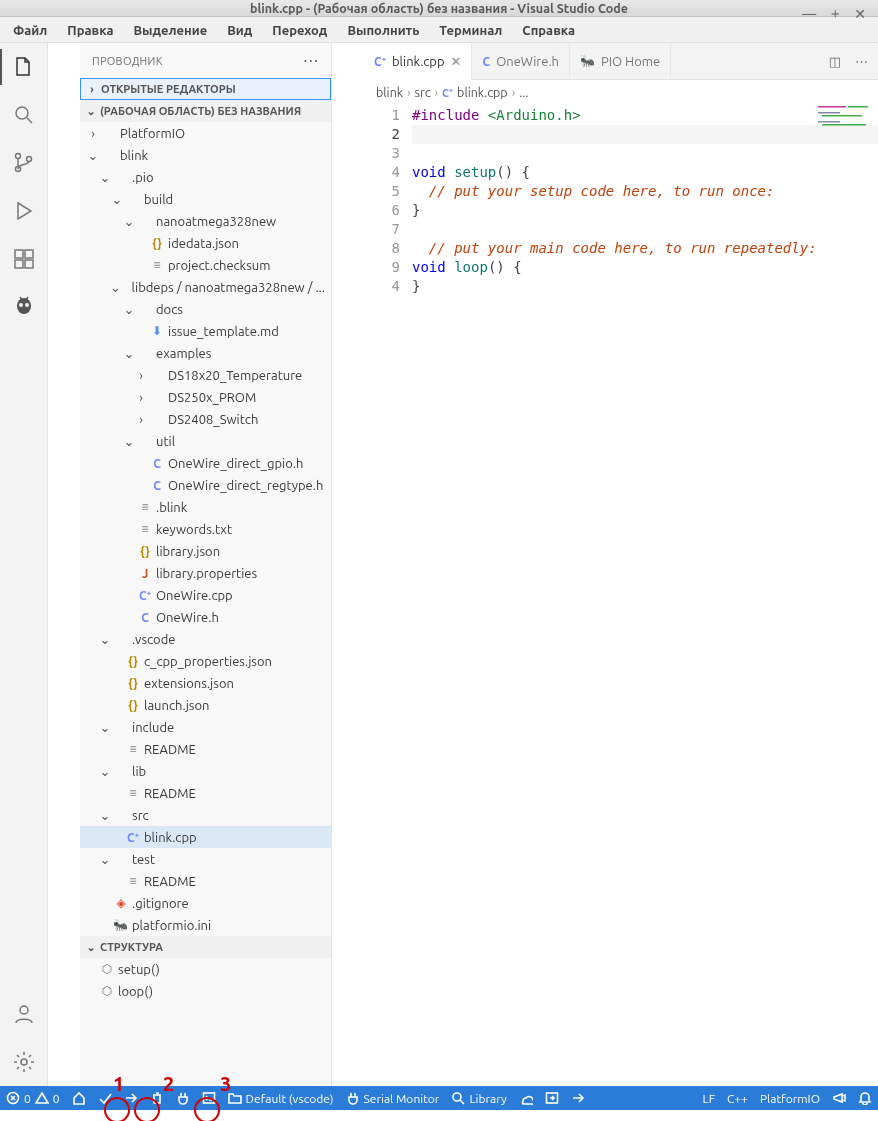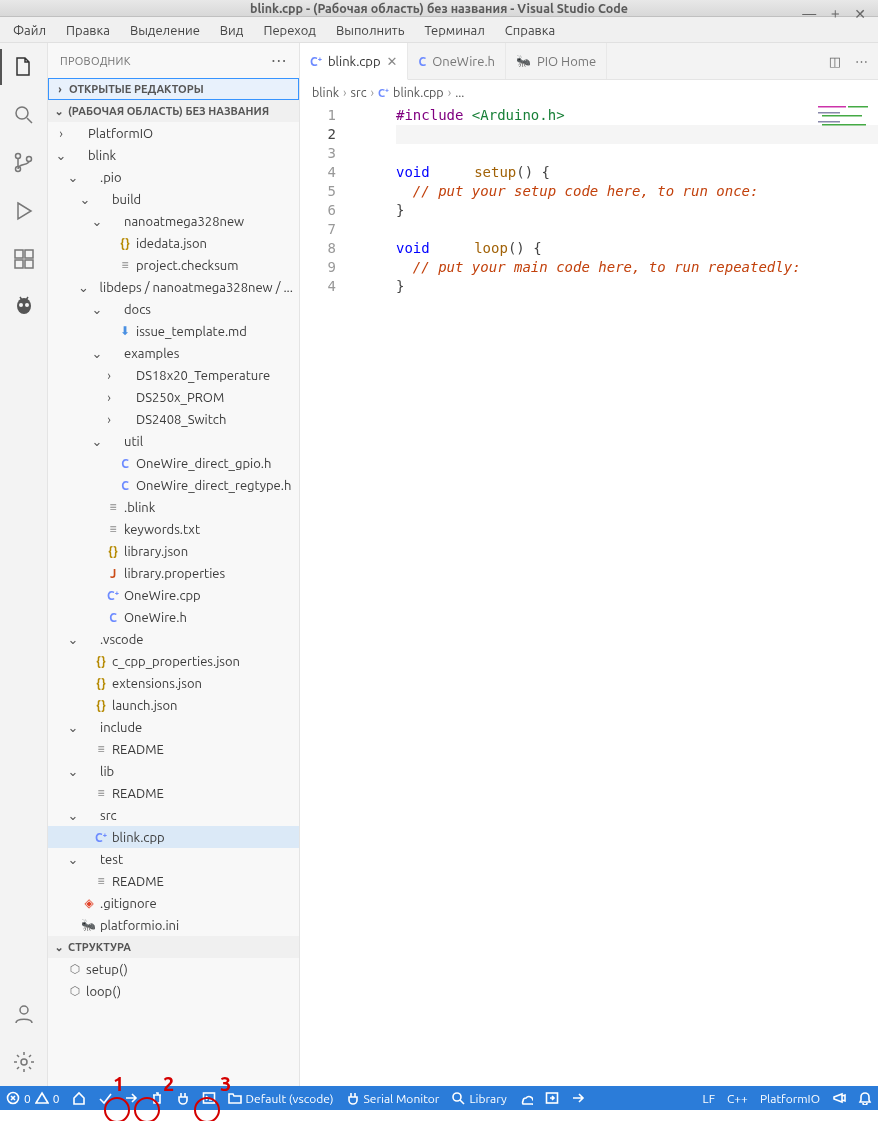--- a/index.html
+++ b/index.html
@@ -1,23 +1,23 @@
 <!DOCTYPE html>
 <html><head>
 <meta charset="utf-8">
 <style>
   * { box-sizing: border-box; margin: 0; padding: 0; }
   body { font-family: "Segoe UI", "Ubuntu", system-ui, sans-serif; font-size: 13px; color: #333; background: #fff; width: 878px; height: 1121px; overflow: hidden; position: relative; }
   .titlebar { height: 17px; background: linear-gradient(#e8e8e8,#d8d8d8); display: flex; align-items: center; justify-content: center; position: relative; border-bottom: 1px solid #c0c0c0; }
   .titlebar-title { color: #5a5a5a; font-size: 12.5px; font-weight: 600;}
   .win-controls { position: absolute; right: 4px; top: 0; height: 28px; display: flex; align-items: center; gap: 12px; padding-right: 8px; color: #666;}
   .win-controls span { cursor: pointer; font-size: 14px;}
-  .menubar { height: 26px; background: #f0f0f0; display: flex; align-items: center; padding: 0 4px; gap: 2px; border-bottom: 1px solid #e0e0e0;}
+  .menubar { height: 26px; background: #f0f0f0; display: flex; align-items: center; padding: 0 4px; gap: 2px; border-bottom: 1px solid #e0e0e0; font-weight: bold;}
   .menubar-item { padding: 3px 9px; color: #444; font-size: 13px; cursor: pointer;}
-  .main { display: flex; height: calc(1121px - 28px - 26px - 24px);}
+  .main { display: flex; height: calc(1121px - 28px - 26px - 24px); gap: 32px;}
   .activitybar { width: 48px; background: #f3f3f3; display: flex; flex-direction: column; align-items: center; border-right: 1px solid #e4e4e4;}
   .activitybar-top, .activitybar-bottom { display: flex; flex-direction: column; align-items: center; width: 100%;}
   .activitybar-top { flex: 1;}
   .activity-item { width: 48px; height: 48px; display: flex; align-items: center; justify-content: center; color: #777; cursor: pointer; position: relative;}
   .activity-item.active { color: #333;}
   .activity-item.active::before { content:""; position:absolute; left:0; top:6px; bottom:6px; width:2px; background:#555;}
   .activity-item svg { width: 24px; height: 24px; stroke: currentColor; fill: none; stroke-width: 1.5;}
   .sidebar { width: 252px; background: #f8f8f8; border-right: 1px solid #e4e4e4; display: flex; flex-direction: column; overflow: hidden;}
   .sidebar-title { height: 35px; display: flex; align-items: center; justify-content: space-between; padding: 0 12px; font-size: 11px; color: #6f6f6f; letter-spacing: 0.3px;}
   .sidebar-actions { color: #666; font-size: 16px; cursor: pointer;}
@@ -47,22 +47,22 @@
   .etab-close{color:#888; font-size:13px;}
   .etab-spacer{flex:1;}
   .etab-actions{display:flex; align-items:center; padding:0 10px; gap:14px; color:#666;}
   .breadcrumb { height: 24px; display:flex; align-items:center; padding: 0 12px; font-size: 12.5px; color:#555; gap:4px;}
   .breadcrumb .sep{color:#999;}
   .code-area { flex:1; display:flex; font-family: "Consolas","Monaco","DejaVu Sans Mono",monospace; font-size: 14px; line-height: 19px; position:relative;}
   .gutter { width: 48px; text-align:right; padding: 2px 12px 0 0; color:#999;}
   .gutter div{height:19px;}
   .gutter .cur{color:#444;}
   .code { flex:1; padding-top:2px; position:relative;}
-  .code div{height:19px; white-space:pre;margin-left:48px;}
-  .code .cur-line{background:#f5f5f5;} .tok-pre{color:#800080;} .tok-inc{color:#188038;} .tok-fn{color:#a16207;padding-left:36px;} .tok-br{color:#444;} .tok-cm{color:#c2410c;font-style:italic;} .tok-void{color:#0000ff;}
+  .code div{height:19px; white-space:pre;}
+  .code .cur-line{background:#f5f5f5;} .tok-pre{color:#800080;} .tok-inc{color:#188038;} .tok-fn{color:#0f766e;} .tok-br{color:#444;} .tok-cm{color:#c2410c;font-style:italic;} .tok-void{color:#0000ff;}
   .minimap{position:absolute; right:0; top:0; width:60px; height:30px;}
   .statusbar { height: 24px; background: #2b7cd9; color:#fff; display:flex; align-items:center; font-size:12px;}
   .status-item{display:inline-flex; align-items:center; padding:0 6px; gap:4px; height:24px; cursor:pointer;}
   .status-spacer{flex:1;}
   .status-item svg{width:14px;height:14px;stroke:#fff;fill:none;stroke-width:1.6;}
   .annot { position:absolute; font-size:20px; font-weight:700; color:#d40000;}
   .annot-circle { position:absolute; width:26px; height:26px; border:2.5px solid #d40000; border-radius:50%;}
 </style>
 </head>
 <body>
@@ -409,22 +409,22 @@
         <div>4</div>
       </div>
       <div class="code">
         <div><span class="tok-pre">#include</span><span class="tok-inc"> &lt;Arduino.h&gt;</span></div>
         <div class="cur-line"></div>
         <div></div>
         <div><span class="tok-void">void</span><span class="tok-fn"> setup</span><span class="tok-br">() {</span></div>
         <div><span class="tok-cm">  // put your setup code here, to run once:</span></div>
         <div><span class="tok-br">}</span></div>
         <div></div>
+        <div><span class="tok-cm">  // put your main code here, to run repeatedly:</span></div>
         <div><span class="tok-void">void</span><span class="tok-fn"> loop</span><span class="tok-br">() {</span></div>
-        <div><span class="tok-cm">  // put your main code here, to run repeatedly:</span></div>
         <div><span class="tok-br">}</span></div>
       </div>
       <svg class="minimap" viewBox="0 0 60 30">
         <rect x="0" y="2" width="28" height="1.5" fill="#c3a"></rect>
           <rect x="30" y="2" width="20" height="1.5" fill="#4a4"></rect>
         <rect x="0" y="8" width="22" height="1.5" fill="#88a"></rect>
           <rect x="4" y="11" width="40" height="1.5" fill="#4a4"></rect>
         <rect x="0" y="17" width="22" height="1.5" fill="#88a"></rect>
           <rect x="4" y="20" width="44" height="1.5" fill="#4a4"></rect>
       </svg>

